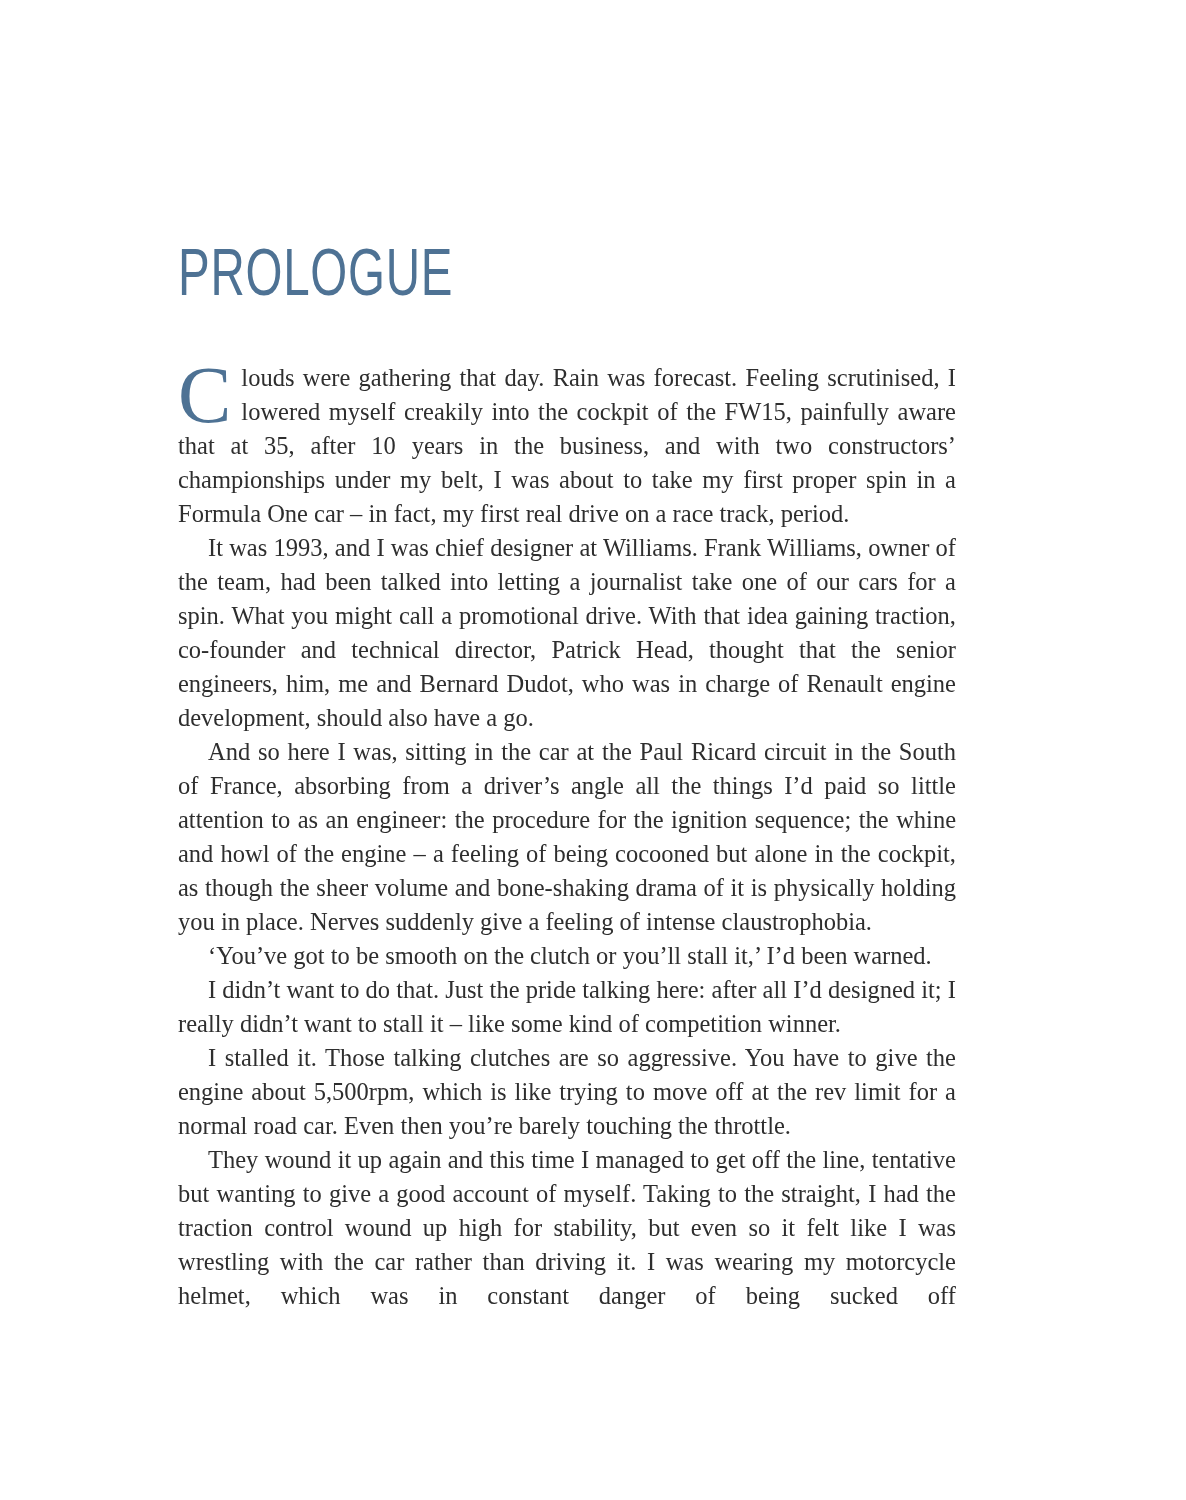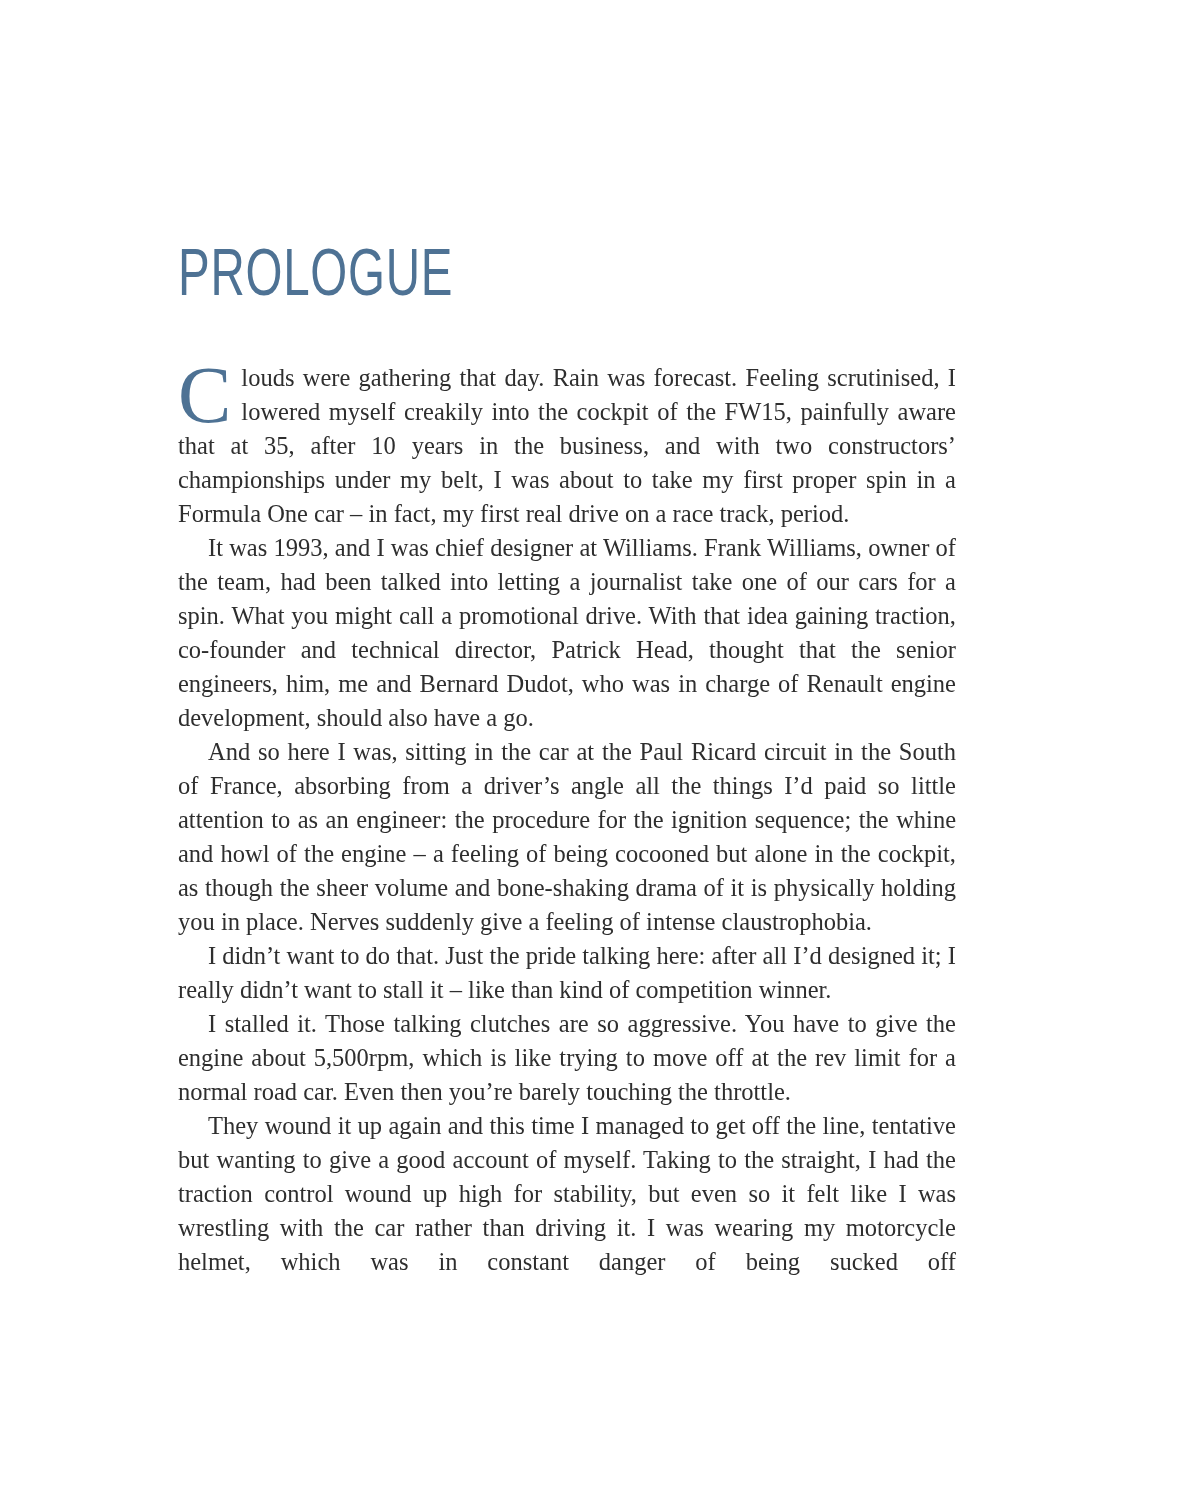--- a/index.html
+++ b/index.html
@@ -65,21 +65,22 @@
     <h1 class="prologue-heading">PROLOGUE</h1>
 
     <p class="body-para first">
       <span class="dropcap">C</span><span>louds were gathering that day. Rain was forecast. Feeling scrutinised, I lowered myself creakily into the cockpit of the FW15, painfully aware that at 35, after 10 years in the business, and with two constructors’ championships under my belt, I was about to take my first proper spin in a Formula One car – in fact, my first real drive on a race track, period.</span>
     </p>
 
     <p class="body-para">It was 1993, and I was chief designer at Williams. Frank Williams, owner of the team, had been talked into letting a journalist take one of our cars for a spin. What you might call a promotional drive. With that idea gaining traction, co-founder and technical director, Patrick Head, thought that the senior engineers, him, me and Bernard Dudot, who was in charge of Renault engine development, should also have a go.</p>
 
     <p class="body-para">And so here I was, sitting in the car at the Paul Ricard circuit in the South of France, absorbing from a driver’s angle all the things I’d paid so little attention to as an engineer: the procedure for the ignition sequence; the whine and howl of the engine – a feeling of being cocooned but alone in the cockpit, as though the sheer volume and bone-shaking drama of it is physically holding you in place. Nerves suddenly give a feeling of intense claustrophobia.</p>
 
+    <p class="body-para">‘You’ve got to be smooth on the clutch or you’ll stall it,’ I’d been warned.</p>
 
-    <p class="body-para">I didn’t want to do that. Just the pride talking here: after all I’d designed it; I really didn’t want to stall it – like than kind of competition winner.</p>
+    <p class="body-para">I didn’t want to do that. Just the pride talking here: after all I’d designed it; I really didn’t want to stall it – like some kind of competition winner.</p>
 
     <p class="body-para">I stalled it. Those talking clutches are so aggressive. You have to give the engine about 5,500rpm, which is like trying to move off at the rev limit for a normal road car. Even then you’re barely touching the throttle.</p>
 
     <p class="body-para continues">They wound it up again and this time I managed to get off the line, tentative but wanting to give a good account of myself. Taking to the straight, I had the traction control wound up high for stability, but even so it felt like I was wrestling with the car rather than driving it. I was wearing my motorcycle helmet, which was in constant danger of being sucked off</p>
 
   </div>
 </div>
 
 </body></html>

